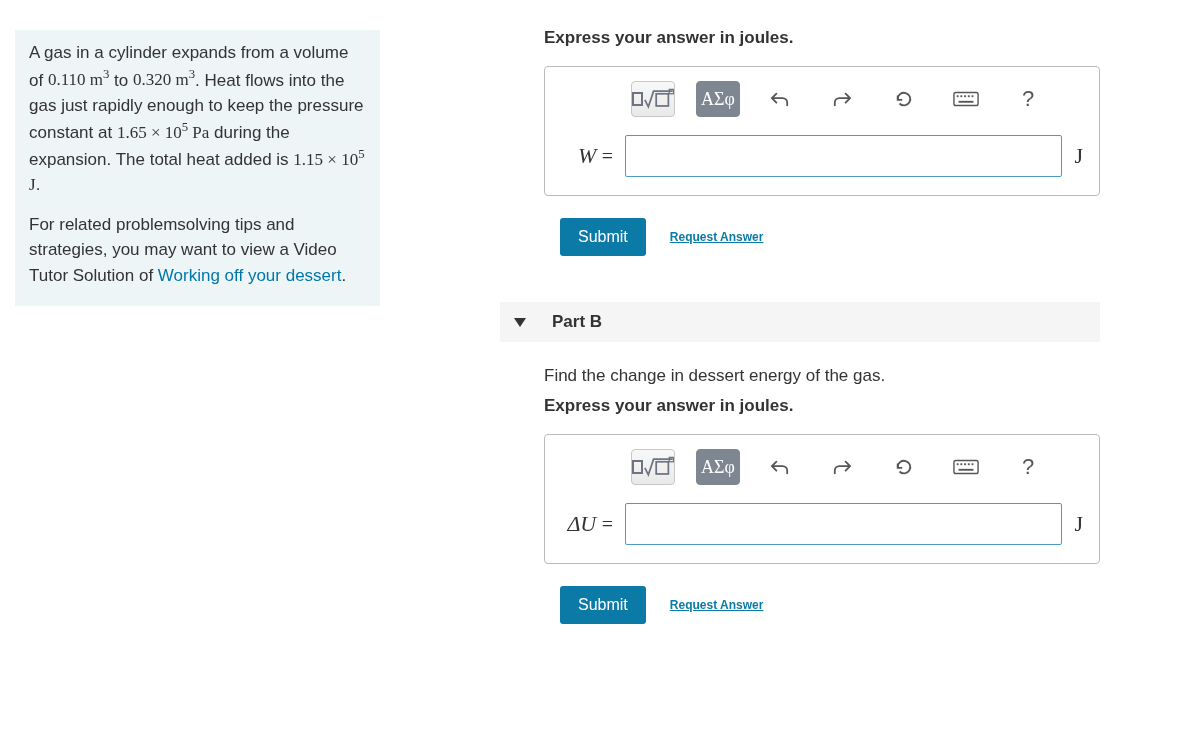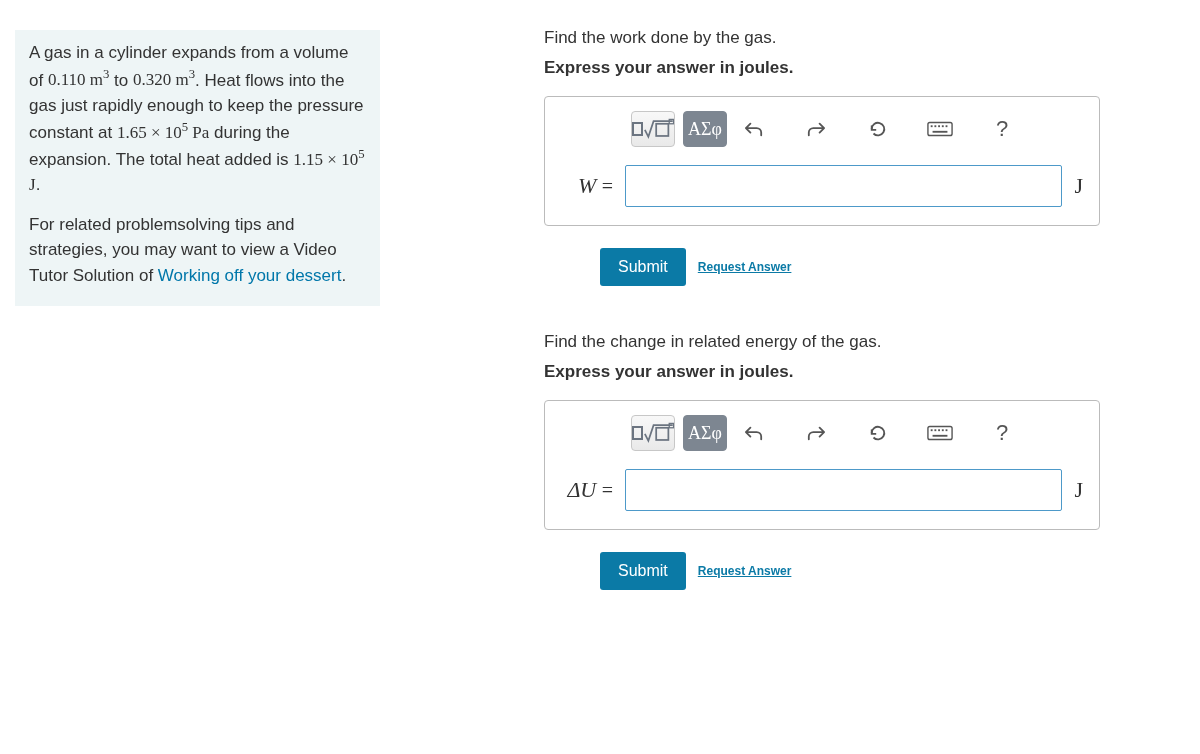--- a/index.html
+++ b/index.html
@@ -57,21 +57,21 @@
       border-radius: 4px;
       padding: 14px 16px 18px 16px;
       margin-bottom: 22px;
     }
     .toolbar {
       display: flex;
       align-items: center;
       justify-content: flex-start;
       margin-bottom: 18px;
       padding-left: 70px;
-      gap: 8px;
+      gap: 21px;
     }
     .tool-btn {
       border: 1px solid #c7c7c7;
       border-radius: 4px;
       background: linear-gradient(#f8f8f8, #e9e9e9);
       width: 44px;
       height: 36px;
       display: inline-flex;
       align-items: center;
       justify-content: center;
@@ -119,24 +119,23 @@
       padding: 4px 8px;
       font-size: 17px;
     }
     .unit {
       font-family: "Times New Roman", Times, serif;
       font-size: 22px;
     }
     .submit-row {
       display: flex;
       align-items: center;
-      gap: 12px;
+      gap: 24px;
       padding-left: 16px;
       margin-bottom: 46px;
-      margin-left: 40px;
     }
     .submit-btn {
       background: #0b7aa6;
       color: #fff;
       border: none;
       border-radius: 3px;
       padding: 10px 18px;
       font-size: 16px;
       cursor: pointer;
     }
@@ -161,21 +160,20 @@
 <div class="left-panel">
   <p>A gas in a cylinder expands from a volume of <span class="serif">0.110 m<sup>3</sup></span> to <span class="serif">0.320 m<sup>3</sup></span>. Heat flows into the gas just rapidly enough to keep the pressure constant at <span class="serif">1.65 × 10<sup>5</sup> Pa</span> during the expansion. The total heat added is <span class="serif">1.15 × 10<sup>5</sup> J</span>.</p>
   <p class="nomar">
     <span>For related problemsolving tips and strategies, you may want to view a Video Tutor Solution of </span><span class="tutor-link">Working off your dessert</span><span>.</span>
   </p>
 </div>
 
 <div class="right-panel">
 
   <div class="question-block">
-    <div class="q-line">Find the work done by the gas.</div>
     <div class="q-bold">Express your answer in joules.</div>
 
     <div class="answer-box">
       <div class="toolbar">
         <button class="tool-btn box1">
           <span class="rect-dot"></span>
           <svg class="sqrt-svg" viewBox="0 0 34 22">
             <path d="M1 12 L5 20 L11 2 L33 2" stroke="#6b7480" stroke-width="2" fill="none"></path>
             <rect x="14" y="5" width="14" height="14" fill="none" stroke="#6b7480" stroke-width="2"></rect>
             <rect x="29" y="0" width="5" height="5" fill="none" stroke="#6b7480" stroke-width="1.5"></rect>
@@ -219,22 +217,26 @@
         <span class="unit">J</span>
       </div>
     </div>
 
     <div class="submit-row">
       <button class="submit-btn">Submit</button>
       <span class="request-link">Request Answer</span>
     </div>
   </div>
 
+  <div class="part-header">
+    <div class="tri"></div>
+    <div class="title">Part B</div>
+  </div>
   <div class="question-block">
-    <div class="q-line">Find the change in related energy of the gas.</div>
+    <div class="q-line">Find the change in dessert energy of the gas.</div>
     <div class="q-bold">Express your answer in joules.</div>
 
     <div class="answer-box">
       <div class="toolbar">
         <button class="tool-btn box1">
           <span class="rect-dot"></span>
           <svg class="sqrt-svg" viewBox="0 0 34 22">
             <path d="M1 12 L5 20 L11 2 L33 2" stroke="#6b7480" stroke-width="2" fill="none"></path>
             <rect x="14" y="5" width="14" height="14" fill="none" stroke="#6b7480" stroke-width="2"></rect>
             <rect x="29" y="0" width="5" height="5" fill="none" stroke="#6b7480" stroke-width="1.5"></rect>

